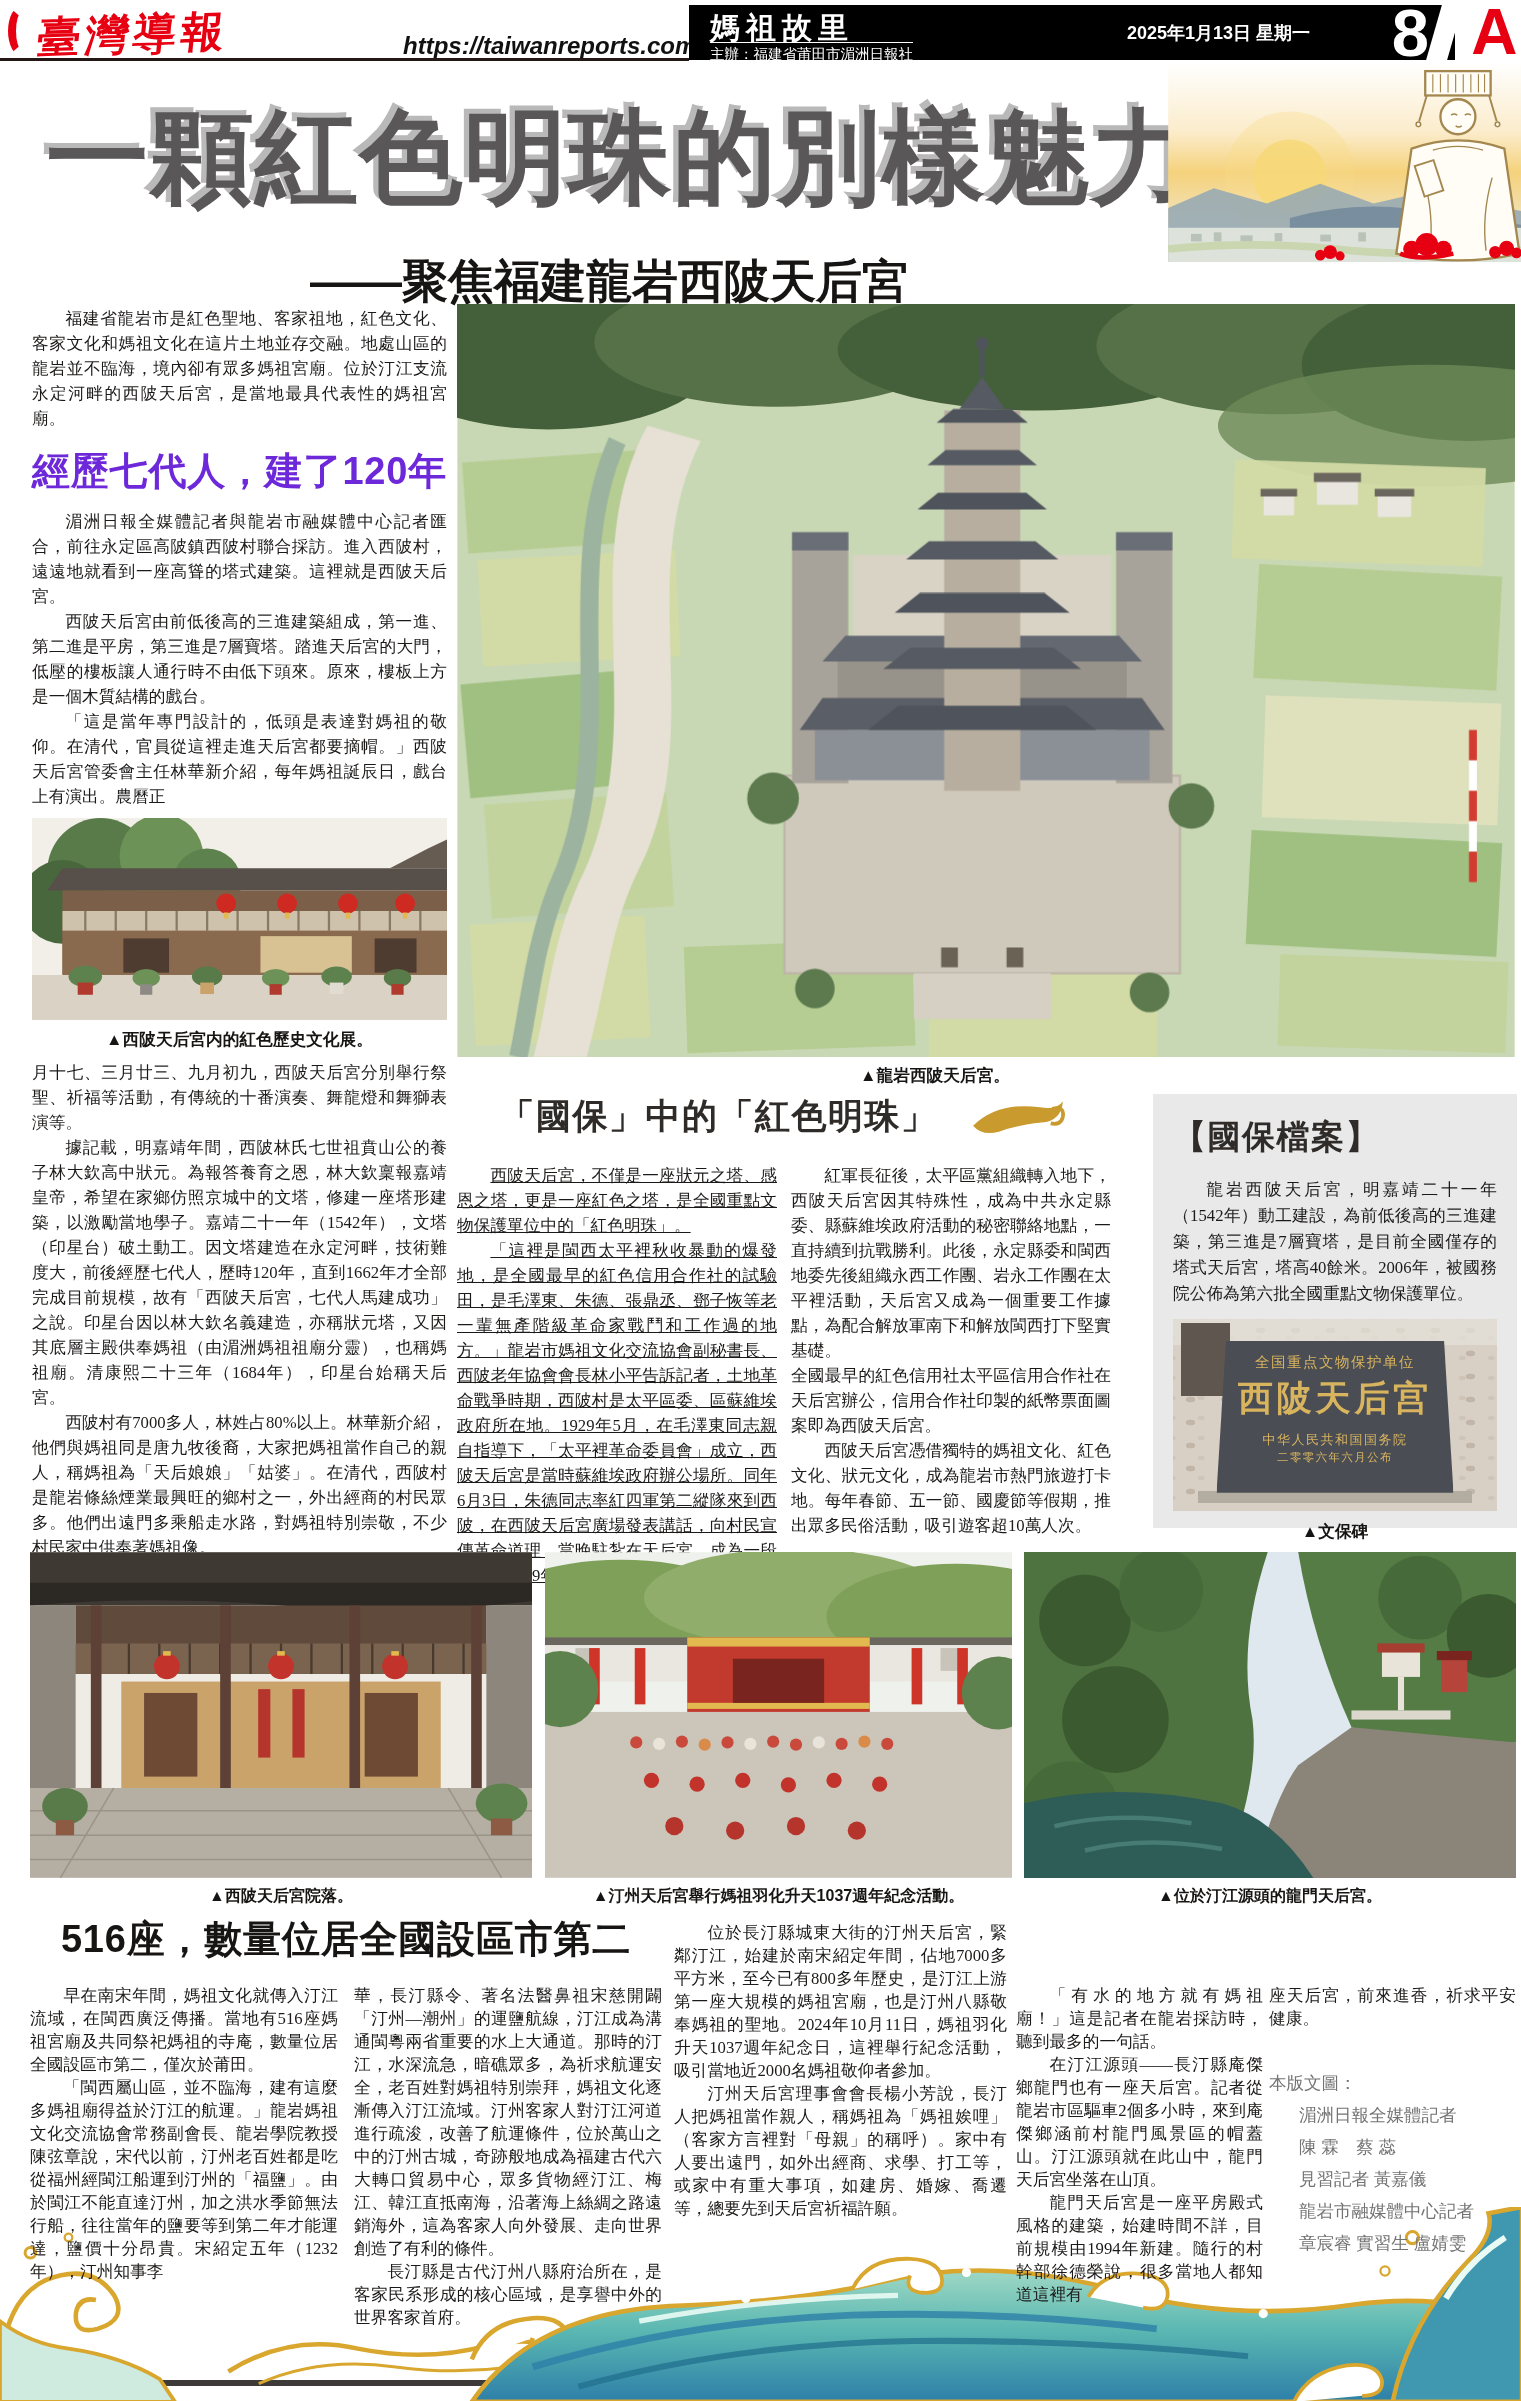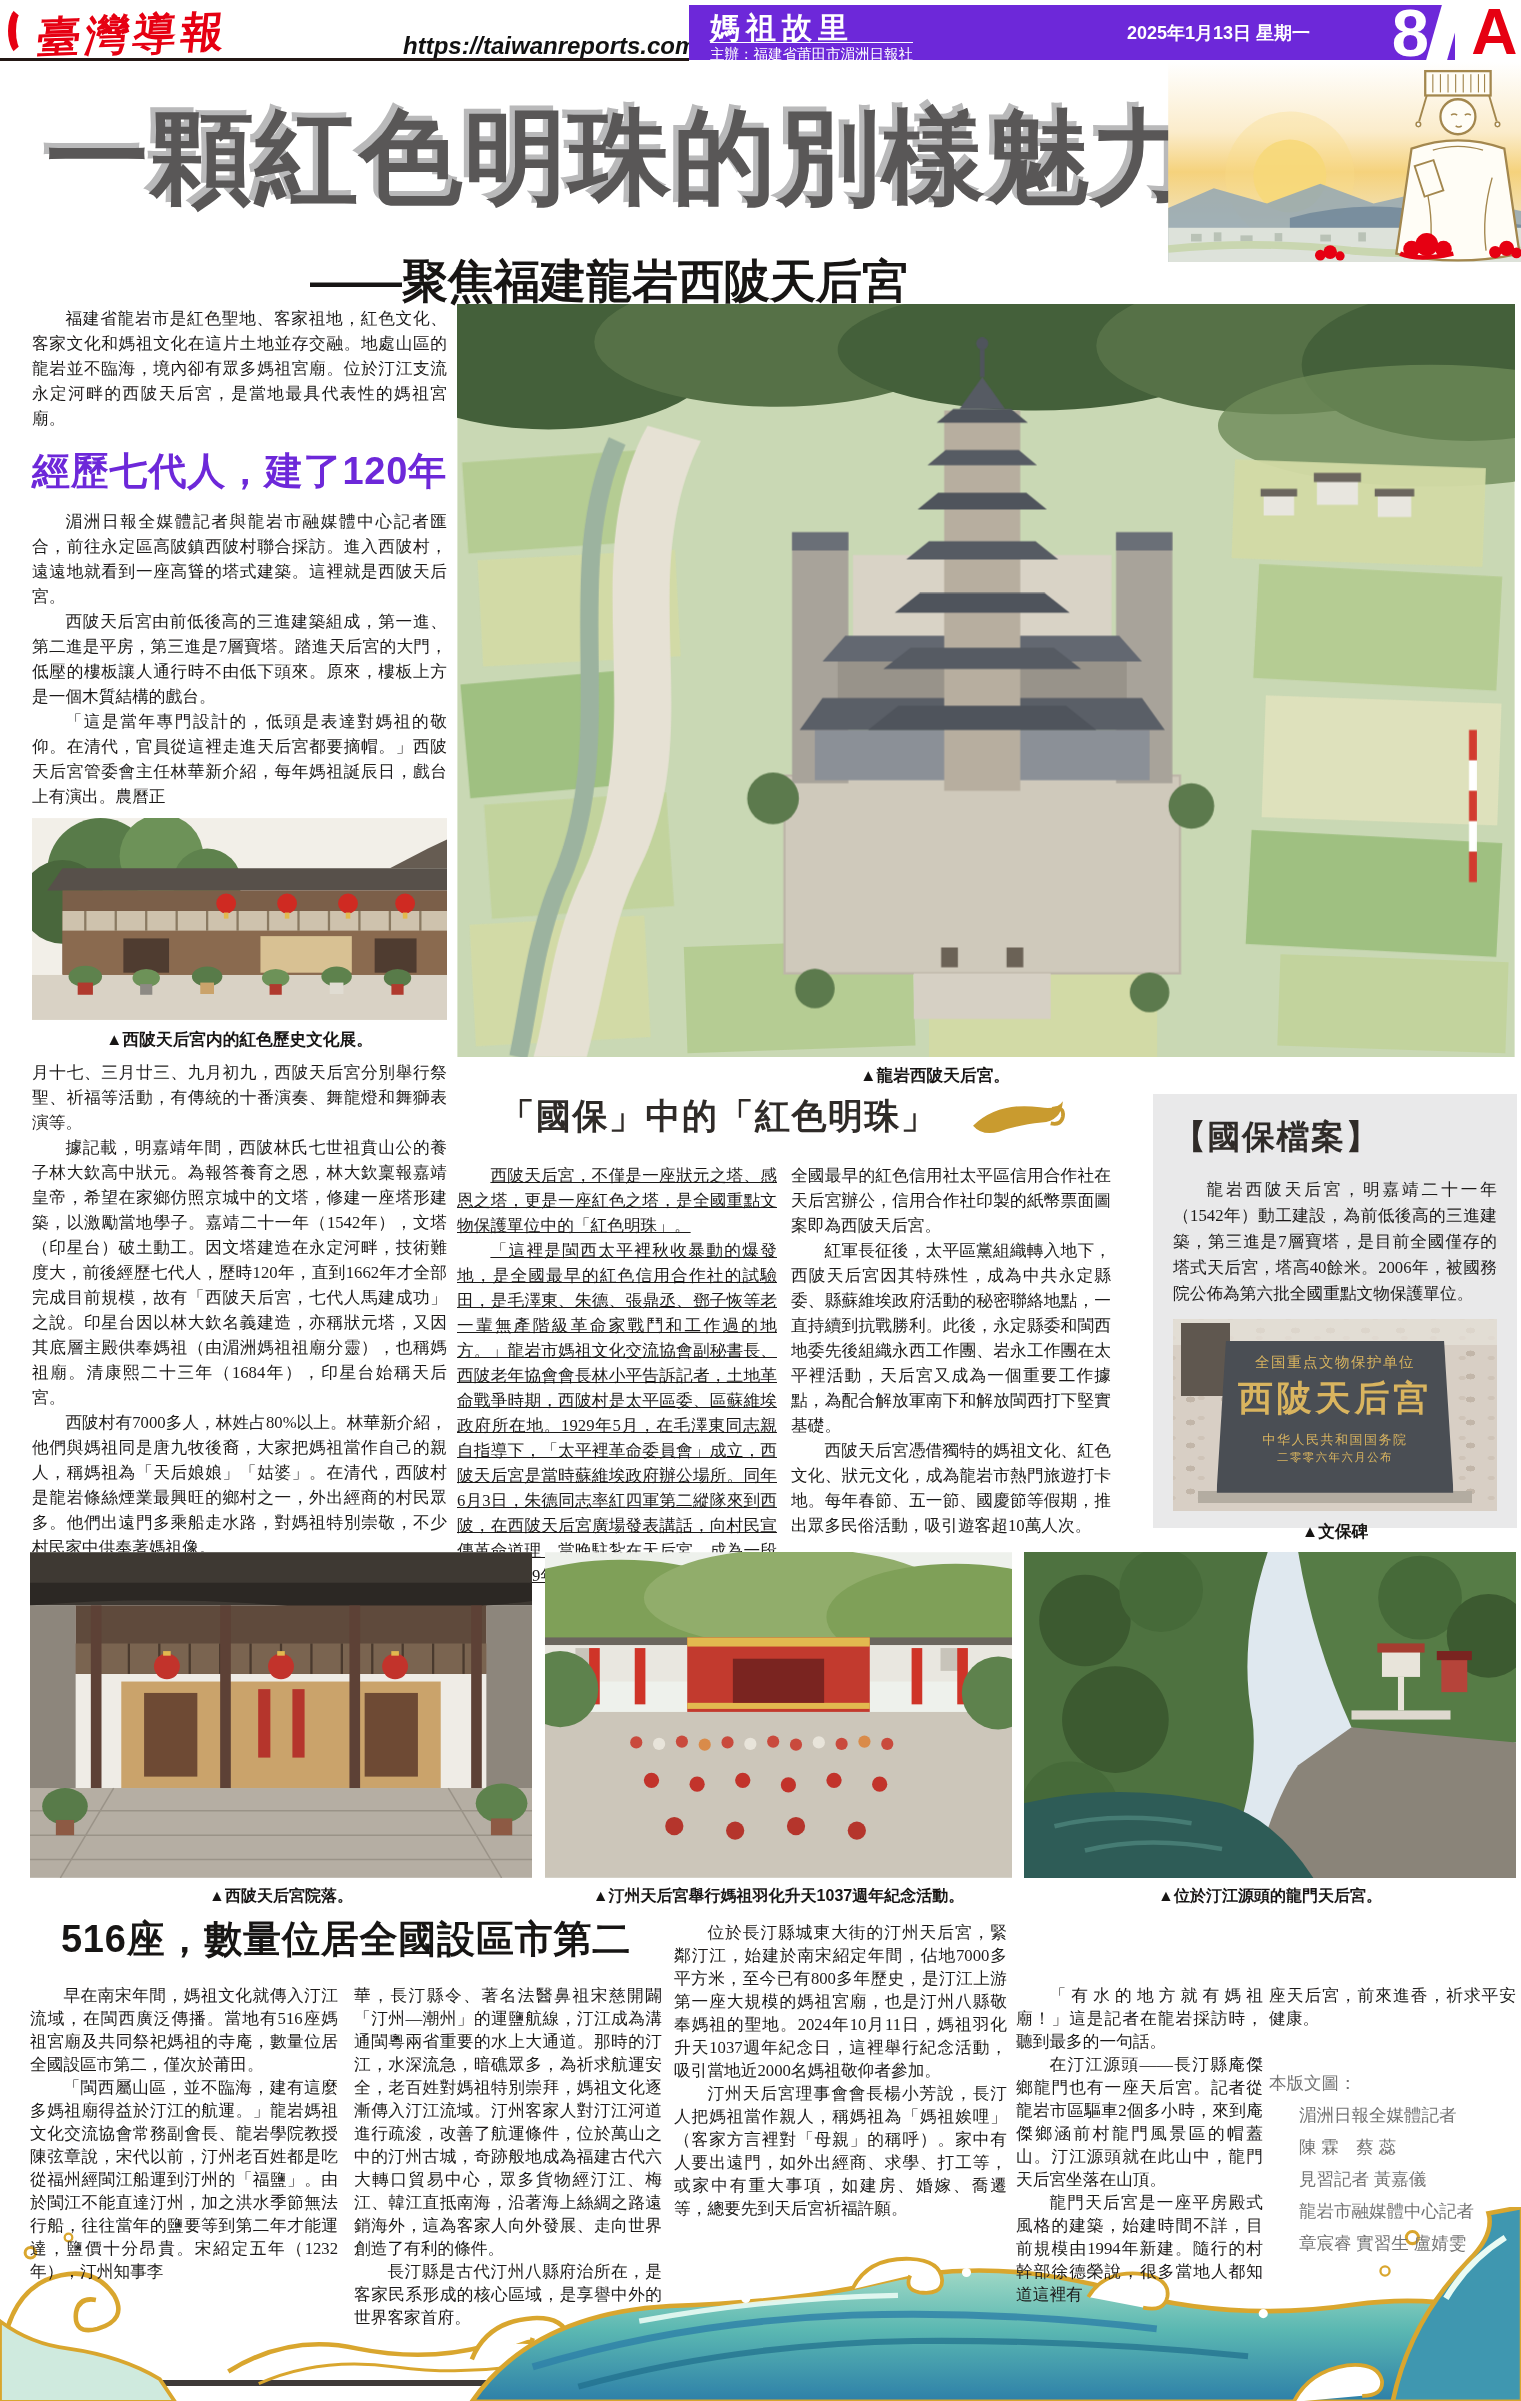--- a/index.html
+++ b/index.html
@@ -12,21 +12,21 @@
   .abs { position:absolute; }
   .sans { font-family:"Liberation Sans","DejaVu Sans",sans-serif; }
 
   
   .logo-bracket { left:7.6px; top:6px; width:27px; height:50px;
     border:7.6px solid transparent; border-left:8.4px solid #e60012; border-radius:50%; }
   .logo-text { left:38px; top:6px; font-size:43px; font-weight:bold; color:#e60012;
     letter-spacing:4.6px; transform:skewX(-8deg) rotate(-2deg); }
   .site-url { left:397px; top:32px; font-size:24px; font-weight:bold; font-style:italic; color:#111;margin-left:6px; }
   .header-rule { left:0; top:58px; width:689px; height:3px; background:#231815; }
-  .banner { left:689px; top:4.6px; width:833px; height:55px; background:#6d28d9; color:#fff; }
+  .banner { left:689px; top:4.6px; width:833px; height:55px; background:#000000; color:#fff; }
   .banner-title { position:absolute; left:21px; top:3px; font-size:30px; font-weight:bold; letter-spacing:6px; }
   .banner-org { position:absolute; left:21px; top:37px; font-size:14.5px; border-top:1.5px solid #fff; padding-top:2.3px; }
   .banner-date { position:absolute; left:438px; top:16.7px; font-size:18px; font-weight:bold; }
   .page-num { position:absolute; right:93px; top:-6px; font-size:67px; font-weight:bold; line-height:67px; }
   .page-slash { position:absolute; right:67px; top:0; width:21px; height:55px; background:#fff; transform:skewX(-16deg); }
   .page-letter-box { position:absolute; right:0; top:0; width:67px; height:55px; background:#fff; }
   .page-letter { position:absolute; right:4.6px; top:-6px; font-size:64px; font-weight:bold; color:#e60012; line-height:67px; }
 
   
   .main-title { left:46px; top:90px; width:1126px; text-align:center;
@@ -380,22 +380,22 @@
     <svg width="99" height="43" viewBox="0 0 130 56">
       <path d="M4,40 Q38,8 92,16 Q114,20 122,8 Q120,34 94,36 Q58,40 38,48 Q16,54 4,40 Z" fill="#c99b2f"></path>
       <path d="M108,18 q16,-4 14,10 q-2,12 -16,9" fill="none" stroke="#c99b2f" stroke-width="5"></path>
     </svg>
   </div>
   <div class="abs s2col1">
     <p class="para">西陂天后宮，不僅是一座狀元之塔、感恩之塔，更是一座紅色之塔，是全國重點文物保護單位中的「紅色明珠」。</p>
     <p class="para">「這裡是閩西太平裡秋收暴動的爆發地，是全國最早的紅色信用合作社的試驗田，是毛澤東、朱德、張鼎丞、鄧子恢等老一輩無產階級革命家戰鬥和工作過的地方。」龍岩市媽祖文化交流協會副秘書長、西陂老年協會會長林小平告訴記者，土地革命戰爭時期，西陂村是太平區委、區蘇維埃政府所在地。1929年5月，在毛澤東同志親自指導下，「太平裡革命委員會」成立，西陂天后宮是當時蘇維埃政府辦公場所。同年6月3日，朱德同志率紅四軍第二縱隊來到西陂，在西陂天后宮廣場發表講話，向村民宣傳革命道理，當晚駐紮在天后宮，成為一段美談。1929年秋，</p>
   </div>
   <div class="abs s2col2">
+    <p class="para">紅軍長征後，太平區黨組織轉入地下，西陂天后宮因其特殊性，成為中共永定縣委、縣蘇維埃政府活動的秘密聯絡地點，一直持續到抗戰勝利。此後，永定縣委和閩西地委先後組織永西工作團、岩永工作團在太平裡活動，天后宮又成為一個重要工作據點，為配合解放軍南下和解放閩西打下堅實基礎。</p>
     <p class="para noindent">全國最早的紅色信用社太平區信用合作社在天后宮辦公，信用合作社印製的紙幣票面圖案即為西陂天后宮。</p>
-    <p class="para">紅軍長征後，太平區黨組織轉入地下，西陂天后宮因其特殊性，成為中共永定縣委、縣蘇維埃政府活動的秘密聯絡地點，一直持續到抗戰勝利。此後，永定縣委和閩西地委先後組織永西工作團、岩永工作團在太平裡活動，天后宮又成為一個重要工作據點，為配合解放軍南下和解放閩西打下堅實基礎。</p>
     <p class="para">西陂天后宮憑借獨特的媽祖文化、紅色文化、狀元文化，成為龍岩市熱門旅遊打卡地。每年春節、五一節、國慶節等假期，推出眾多民俗活動，吸引遊客超10萬人次。</p>
   </div>
 
   <div class="abs guobao">
     <div class="guobao-title sans">【國保檔案】</div>
     <div class="guobao-body">龍岩西陂天后宮，明嘉靖二十一年（1542年）動工建設，為前低後高的三進建築，第三進是7層寶塔，是目前全國僅存的塔式天后宮，塔高40餘米。2006年，被國務院公佈為第六批全國重點文物保護單位。</div>
     <div class="tablet-photo">
       <div class="tablet-wall"></div>
       <div class="tablet-door"></div>
       <div class="tablet-plinth"></div>

